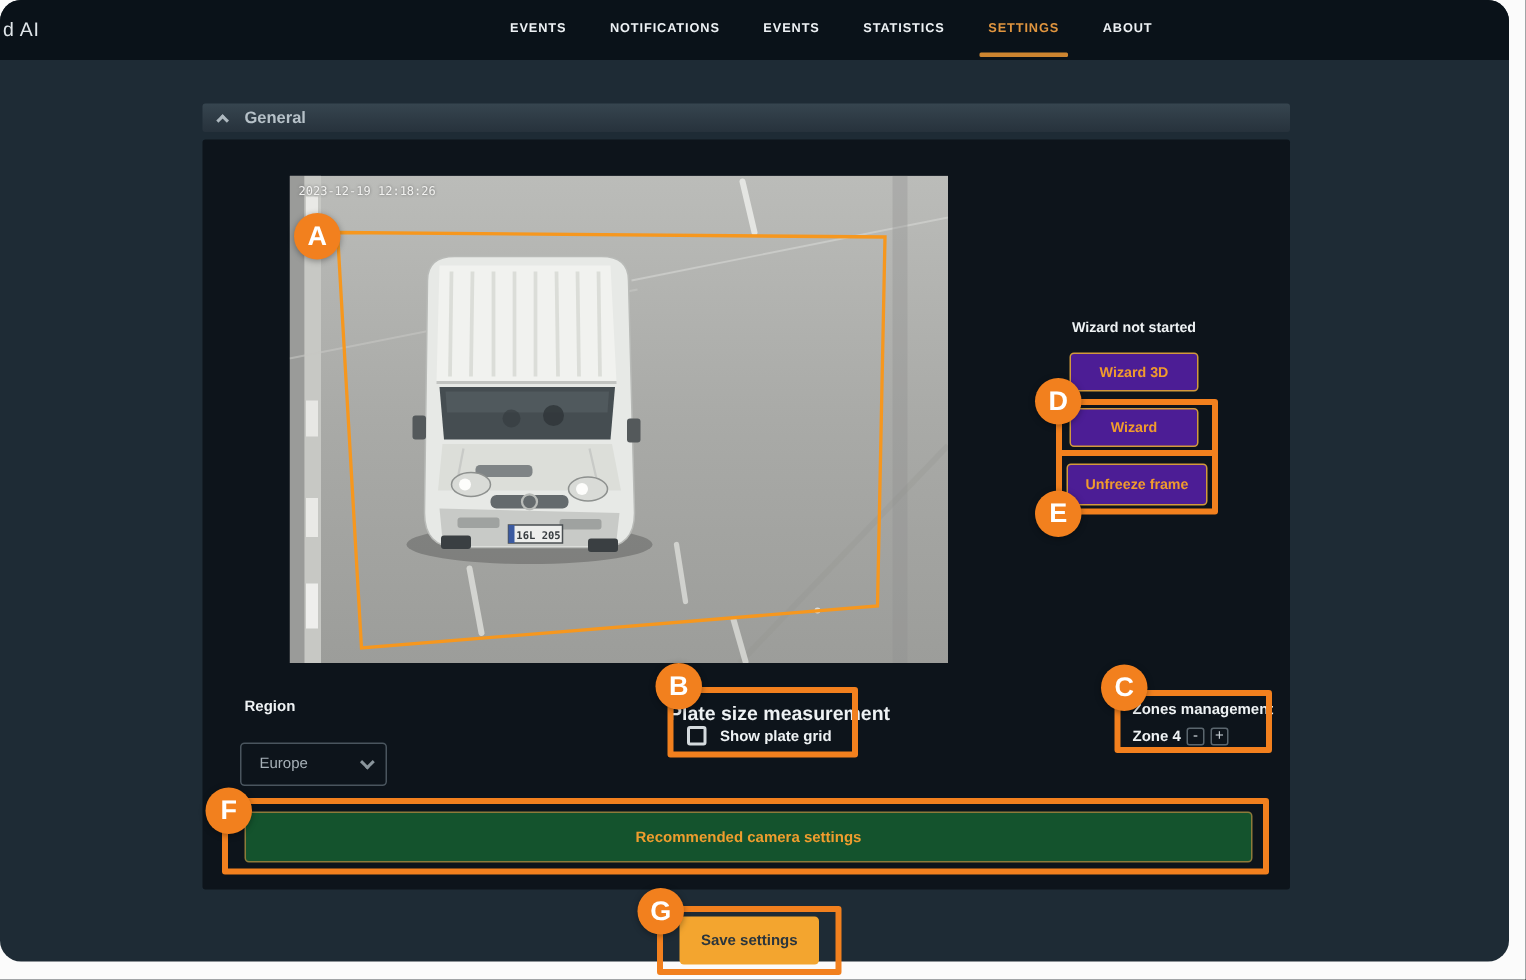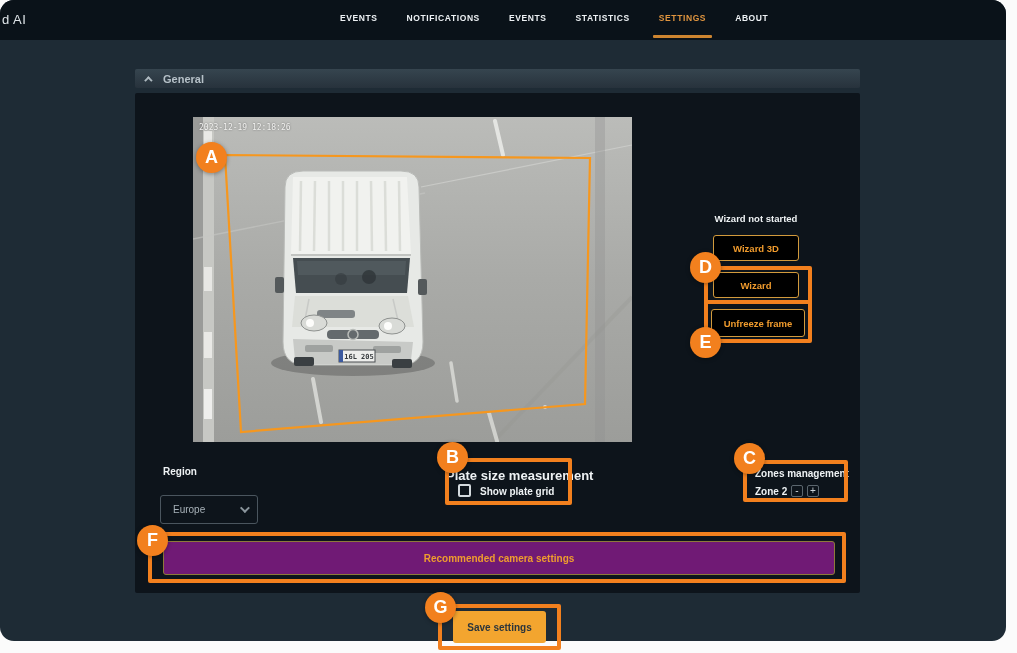--- a/index.html
+++ b/index.html
@@ -32,21 +32,21 @@
            background:#0d141b; border-radius:2px; }
 
   
   .camera { position:absolute; left:193px; top:117px; width:439px; height:325px; overflow:hidden; }
   .timestamp { position:absolute; left:6px; top:6px; color:#f2f2f0; font-size:8px;
                font-family:"DejaVu Sans Mono", monospace; text-shadow:0 0 2px #666; z-index:5; }
 
   
   .wizard-status { position:absolute; left:698px; top:213px; width:116px; text-align:center;
                    color:#eef2f4; font-size:9.5px; font-weight:bold; }
-  .ghost-btn { position:absolute; background:#000000; border:1px solid #d29a3c; border-radius:3px;
+  .ghost-btn { position:absolute; background:#4c1d95; border:1px solid #d29a3c; border-radius:3px;
                color:#f09b2d; font-size:9.5px; font-weight:bold; display:flex; align-items:center;
                justify-content:center; cursor:pointer; z-index:26; }
   .btn-wizard3d { left:713px; top:235px; width:86px; height:26px; }
   .btn-wizard   { left:713px; top:272px; width:86px; height:26px; }
   .btn-unfreeze { left:711px; top:309px; width:94px; height:28px; }
 
   
   .region-label { position:absolute; left:163px; top:466px; color:#eef2f4; font-size:10px; font-weight:bold; }
   .region-select { position:absolute; left:160px; top:495px; width:98px; height:29px;
                    border:1px solid #4a555e; border-radius:3px; display:flex; align-items:center;
@@ -63,21 +63,21 @@
 
   
   .zones-title { position:absolute; left:755px; top:468px; color:#eef2f4; font-size:10px; font-weight:bold; }
   .zone-label { position:absolute; left:755px; top:486px; color:#eef2f4; font-size:10px; font-weight:bold; }
   .step-btn { position:absolute; width:12px; height:12px; border:1px solid #5b666e; border-radius:2px;
               color:#cdd5da; font-size:10px; line-height:10px; text-align:center; cursor:pointer; top:485px; }
   .step-minus { left:791px; }
   .step-plus { left:807px; }
 
   
-  .rec-btn { position:absolute; left:163px; top:541px; width:672px; height:34px; background:#701a75;
+  .rec-btn { position:absolute; left:163px; top:541px; width:672px; height:34px; background:#14532d;
              border:1px solid #8e7a3a; border-radius:3px; color:#ef9d2e; font-size:10px; font-weight:bold;
              display:flex; align-items:center; justify-content:center; cursor:pointer; z-index:26; }
   .save-btn { position:absolute; left:453px; top:611px; width:93px; height:32px; background:#f3a52f;
               border:none; border-radius:3px; color:#2b353c; font-size:10px; font-weight:bold;
               display:flex; align-items:center; justify-content:center; cursor:pointer; z-index:26; }
 
   
   .ann-box { position:absolute; border:4px solid #f2801e; border-radius:2px; z-index:25; pointer-events:none; }
   .box-b { left:445px; top:458px; width:127px; height:47px; }
   .box-c { left:743px; top:460px; width:105px; height:42px; }
@@ -206,21 +206,21 @@
   <div class="region-select">
     <span class="region-value">Europe</span>
     <span class="chev-down"></span>
   </div>
 
   <div class="plate-title">Plate size measurement</div>
   <div class="checkbox"></div>
   <div class="plate-check-label">Show plate grid</div>
 
   <div class="zones-title">Zones management</div>
-  <div class="zone-label">Zone 2</div>
+  <div class="zone-label">Zone 4</div>
   <div class="step-btn step-minus">-</div>
   <div class="step-btn step-plus">+</div>
 
   <button class="rec-btn">Recommended camera settings</button>
   <button class="save-btn">Save settings</button>
 
   <div class="ann-box box-b"></div>
   <div class="ann-box box-c"></div>
   <div class="ann-box box-d"></div>
   <div class="ann-box box-e"></div>

